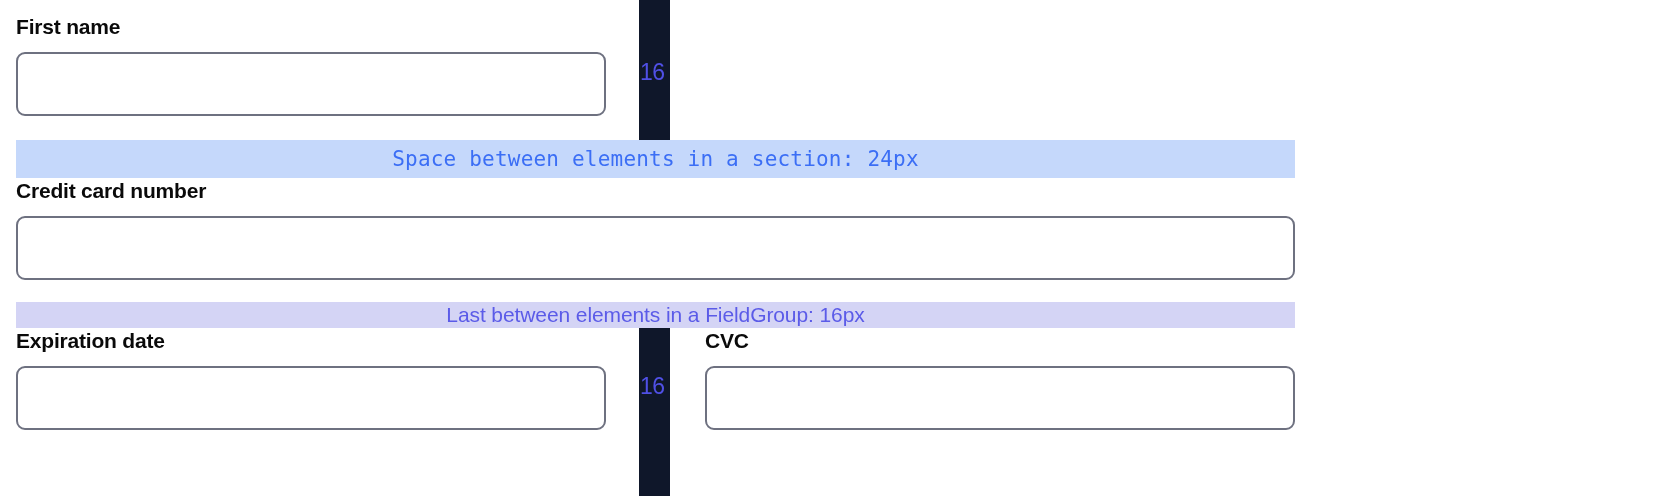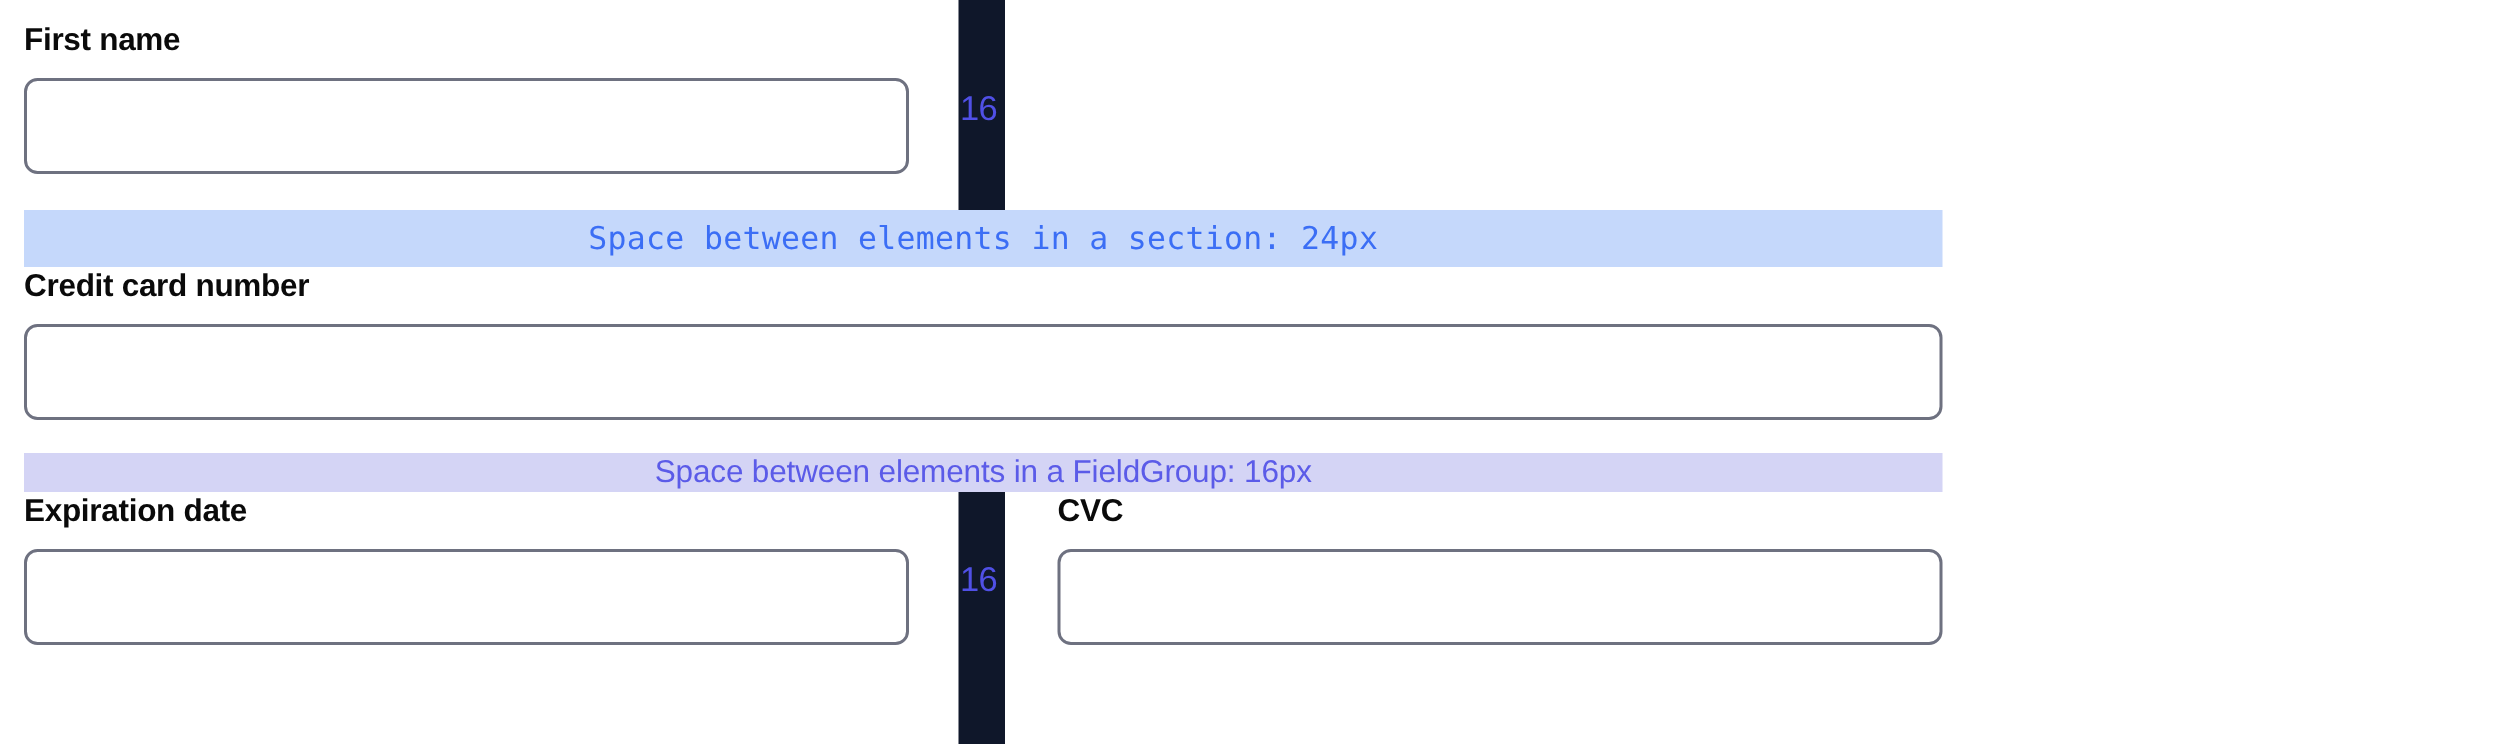--- a/index.html
+++ b/index.html
@@ -177,21 +177,21 @@
       </div>
     </div>
 
   </div>
 
   <div class="space-band band-section">
     <span class="band-text">Space between elements in a section: 24px</span>
   </div>
 
   <div class="space-band band-fieldgroup">
-    <span class="band-text">Space between elements in a FieldGroup: 16px</span>
+    <span class="band-text">Last between elements in a FieldGroup: 16px</span>
   </div>
 
   <div class="gutter gutter-top">
     <span class="gutter-label">16</span>
   </div>
 
   <div class="gutter gutter-bottom">
     <span class="gutter-label">16</span>
   </div>
 

